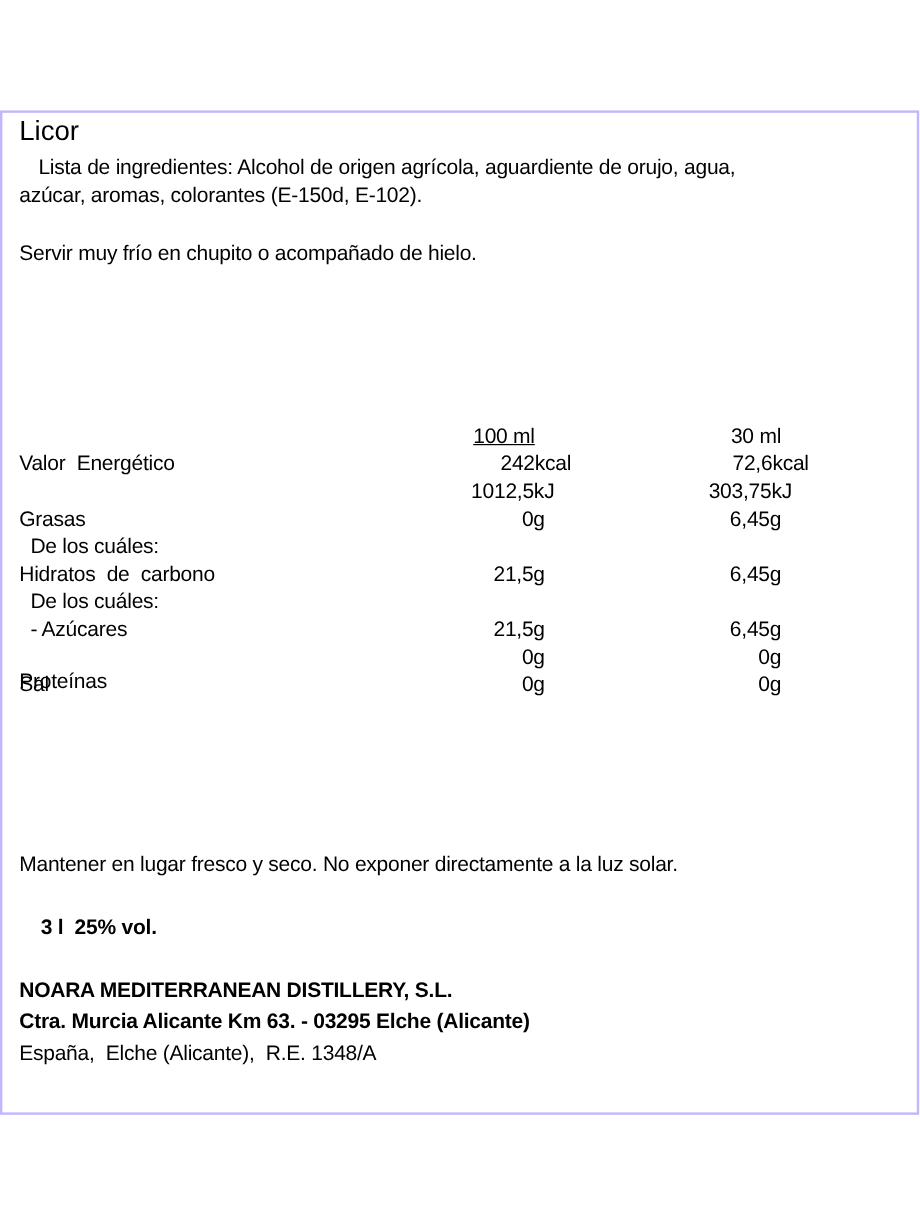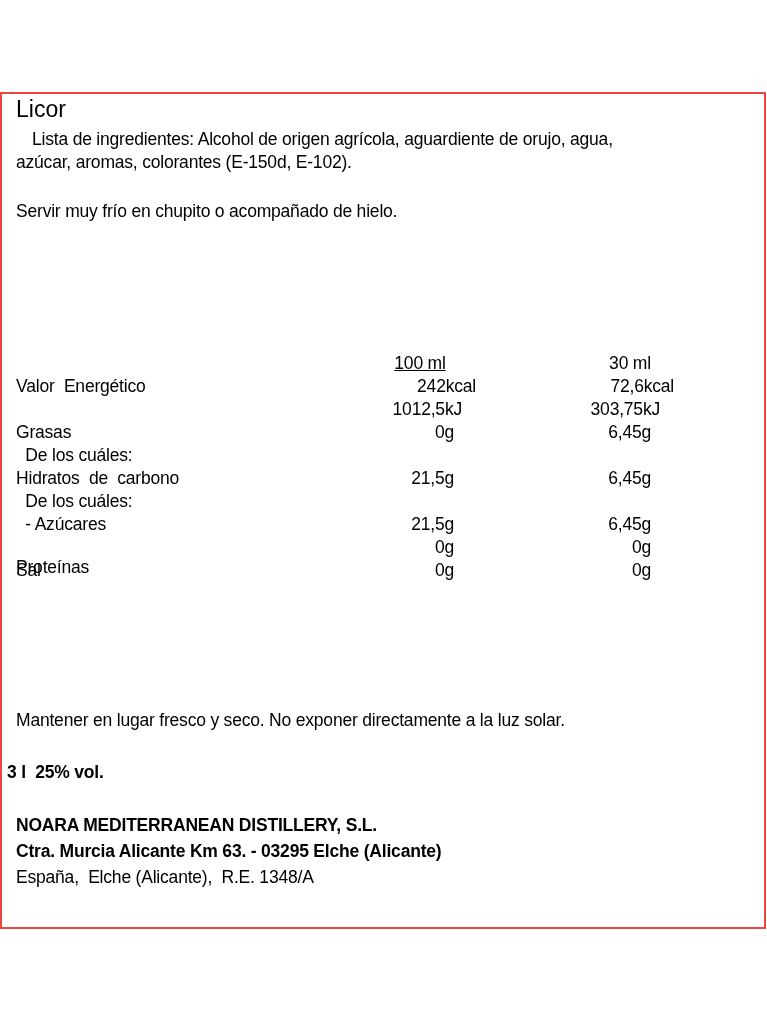--- a/index.html
+++ b/index.html
@@ -14,21 +14,21 @@
       overflow: hidden;
       font-family: "Liberation Sans", sans-serif;
       color: #000000;
     }
     .label-box {
       position: absolute;
       left: 0px;
       top: 92px;
       width: 762px;
       height: 833px;
-      border: 2px solid #ef4444;
+      border: 2px solid #c4b5fd;
       box-sizing: content-box;
     }
     .txt {
       position: absolute;
       white-space: nowrap;
       font-size: 17.5px;
       line-height: 22px;
       letter-spacing: -0.2px;
     }
     .title {
@@ -92,18 +92,18 @@
     <div class="num" style="left:360px; top:442px; width:92px;">0g</div>
     <div class="num" style="left:560px; top:442px; width:89px;">0g</div>
 
     <div class="txt" style="left:14px; top:465px;">Sal</div>
     <div class="num" style="left:360px; top:465px; width:92px;">0g</div>
     <div class="num" style="left:560px; top:465px; width:89px;">0g</div>
   </div>
 
   <div class="txt" style="left:14px; top:615px;">Mantener en lugar fresco y seco. No exponer directamente a la luz solar.</div>
 
-  <div class="txt bold" style="left:5px; top:667px; white-space:pre;text-align:center;">3 l  25% vol.</div>
+  <div class="txt bold" style="left:32px; top:667px; white-space:pre;text-align:center;">3 l  25% vol.</div>
 
   <div class="txt bold" style="left:14px; top:720px;">NOARA MEDITERRANEAN DISTILLERY, S.L.</div>
   <div class="txt" style="left:14px; top:746px;font-weight:bold;">Ctra. Murcia Alicante Km 63. - 03295 Elche (Alicante)</div>
   <div class="txt" style="left:14px; top:772px; white-space:pre;text-align:center;">España,  Elche (Alicante),  R.E. 1348/A</div>
 </div>
 
 </body></html>

